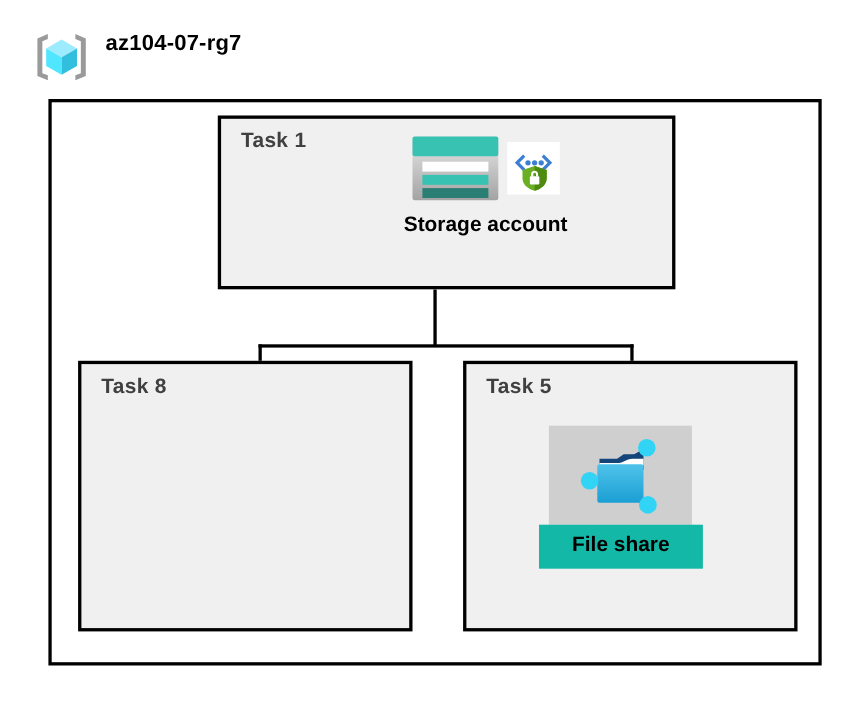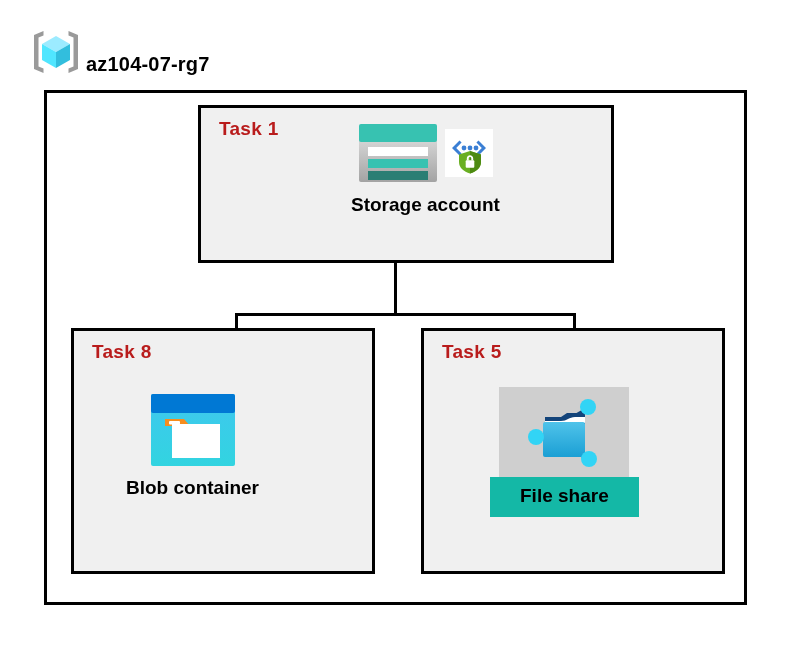--- a/index.html
+++ b/index.html
@@ -15,22 +15,22 @@
     overflow: hidden;
   }
 
   
   #rg-header {
     position: absolute;
     left: 30px;
     top: 28px;
     height: 48px;
     display: flex;
-    align-items: flex-end;
-    gap: 4px;
+    align-items: flex-start;
+    gap: 14px;
   }
   #rg-icon {
     width: 52px;
     height: 48px;
     display: block;
   }
   #rg-title {
     font-size: 20px;
     font-weight: bold;
     color: #000000;
@@ -60,21 +60,21 @@
   #task-1-box { left: 198px; top: 105px; width: 416px; height: 158px; }
   #task-2-box { left: 71px;  top: 328px; width: 304px; height: 246px; }
   #task-3-box { left: 421px; top: 328px; width: 304px; height: 246px; }
 
   .task-label {
     position: absolute;
     left: 18px;
     top: 10px;
     font-size: 19px;
     font-weight: bold;
-    color: #b91c1c;
+    color: #404040;
     letter-spacing: 0.3px;
     white-space: nowrap;
   }
 
   
   .node {
     position: absolute;
     display: flex;
     flex-direction: column;
     align-items: center;
@@ -89,21 +89,21 @@
     margin-top: 10px;
     font-size: 19px;
     font-weight: bold;
     color: #000000;
     white-space: nowrap;
     padding: 0 2px;
   }
 
   
   #node-storage-account {
-    left: 148px;
+    left: 164px;
     top: 14px;
   }
   
   #node-blob-container {
     left: 50px;
     top: 62px;
   }
   
   #node-file-share {
     left: 66px;
@@ -197,40 +197,20 @@
       </svg>
 
     </div>
     <div class="node-caption">Storage account</div>
   </div>
 </div>
 
 <div class="task-box" id="task-2-box">
   <div class="task-label">Task 8</div>
 
-  <div class="node" id="node-blob-container">
-    <div class="node-icons">
-      <svg width="86" height="74" viewBox="0 0 86 74">
-        <defs>
-          <linearGradient id="blobBody" x1="0" y1="0" x2="0" y2="1">
-            <stop offset="0%" stop-color="#3fc7ef"></stop>
-            <stop offset="100%" stop-color="#32d4e0"></stop>
-          </linearGradient>
-        </defs>
-        <rect x="1" y="1" width="84" height="72" rx="2" fill="url(#blobBody)"></rect>
-        <rect x="1" y="1" width="84" height="19" rx="2" fill="#0078d4"></rect>
-
-        <path d="M15 26 L34 26 L40 33 L15 33 Z" fill="#f78d1e"></path>
-        <rect x="19" y="28" width="11" height="3.5" rx="1" fill="#ffffff"></rect>
-
-        <rect x="22" y="31" width="48" height="34" fill="#ffffff"></rect>
-      </svg>
-    </div>
-    <div class="node-caption">Blob container</div>
-  </div>
 </div>
 
 <div class="task-box" id="task-3-box">
   <div class="task-label">Task 5</div>
 
   <div class="node" id="node-file-share">
     <div class="node-icons">
       <svg width="82" height="82" viewBox="0 0 82 82">
         <defs>
           <linearGradient id="fsFolder" x1="0" y1="0" x2="0" y2="1">

